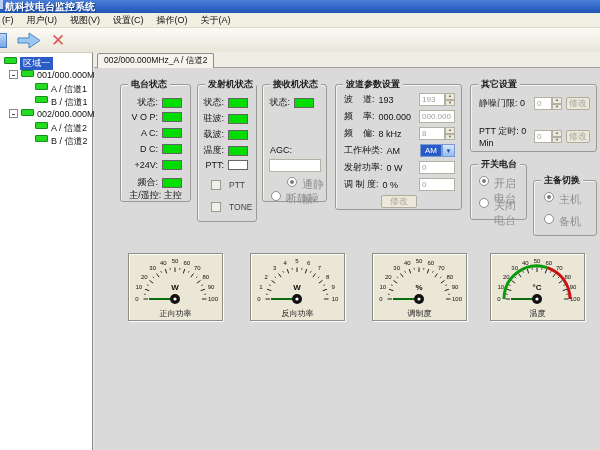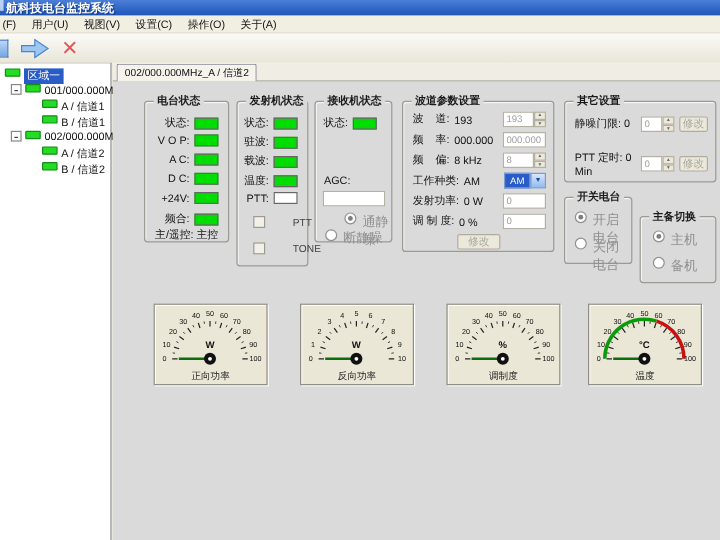--- a/index.html
+++ b/index.html
@@ -35,21 +35,21 @@
     border:1px solid #8a8d96;border-bottom:none;border-radius:2px 2px 0 0;font-size:8.5px;
     display:flex;align-items:center;}
   .content{position:absolute;left:94px;top:68px;width:506px;height:382px;background:#dadada;}
   
   .gb{position:absolute;border:1px solid #9b9b93;border-radius:3px;box-shadow:1px 1px 0 rgba(255,255,255,.7) inset;}
   .gbt{position:absolute;top:-6px;left:7px;background:#dadada;padding:0 3px;font-size:9px;font-weight:600;color:#1a1a1a;line-height:11px;}
   .chip{width:20px;height:10px;background:#00dd00;border:1px solid #666;flex:0 0 auto;}
   .chip.white{background:#fff;}
   .rs-row{position:absolute;left:4px;right:8px;display:flex;justify-content:flex-end;align-items:center;gap:4px;font-size:9px;}
   .footer-line{position:absolute;left:0;right:0;text-align:center;font-size:9px;}
-  .cbx-row{position:absolute;display:flex;align-items:center;gap:23px;font-size:8.5px;color:#444;}
+  .cbx-row{position:absolute;display:flex;align-items:center;gap:8px;font-size:8.5px;color:#444;}
   .cb{width:10px;height:10px;background:#f2f0e8;border:1px solid #9a9a92;}
   .rdo{width:10px;height:10px;border-radius:50%;border:1px solid #8f8f8f;background:#fff;position:relative;flex:0 0 auto;}
   .rdo.sel::after{content:'';position:absolute;left:2px;top:2px;width:4px;height:4px;border-radius:50%;background:#7c7c7c;}
   .rdo-row{position:absolute;display:flex;align-items:flex-start;gap:5px;font-size:11px;color:#8f8f8f;}
   .fld{background:#fff;border:1px solid #b3b0a4;color:#9f9f9f;font-size:8px;height:13px;
     display:flex;align-items:center;padding:0 2px;}
   .spn{width:10px;height:13px;display:flex;flex-direction:column;}
   .spn b{flex:1;border:1px solid #b3b0a4;background:#ece9da;font-size:4px;line-height:4px;color:#666;
     display:flex;align-items:center;justify-content:center;font-weight:normal;}
   .btn-dis{background:#ece9da;border:1px solid #b0ada0;border-radius:2px;color:#a8a8a0;font-size:9px;

